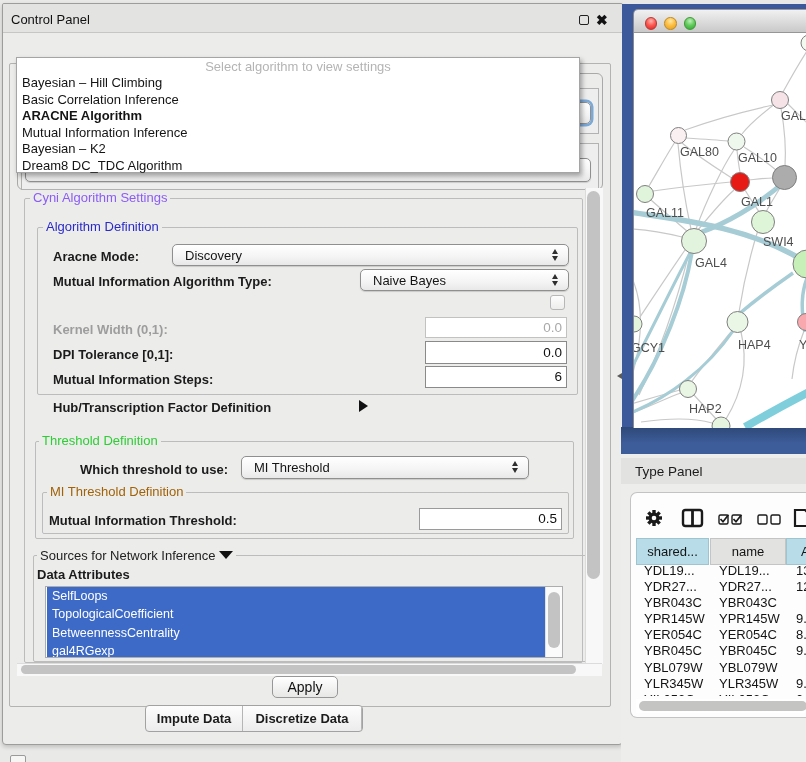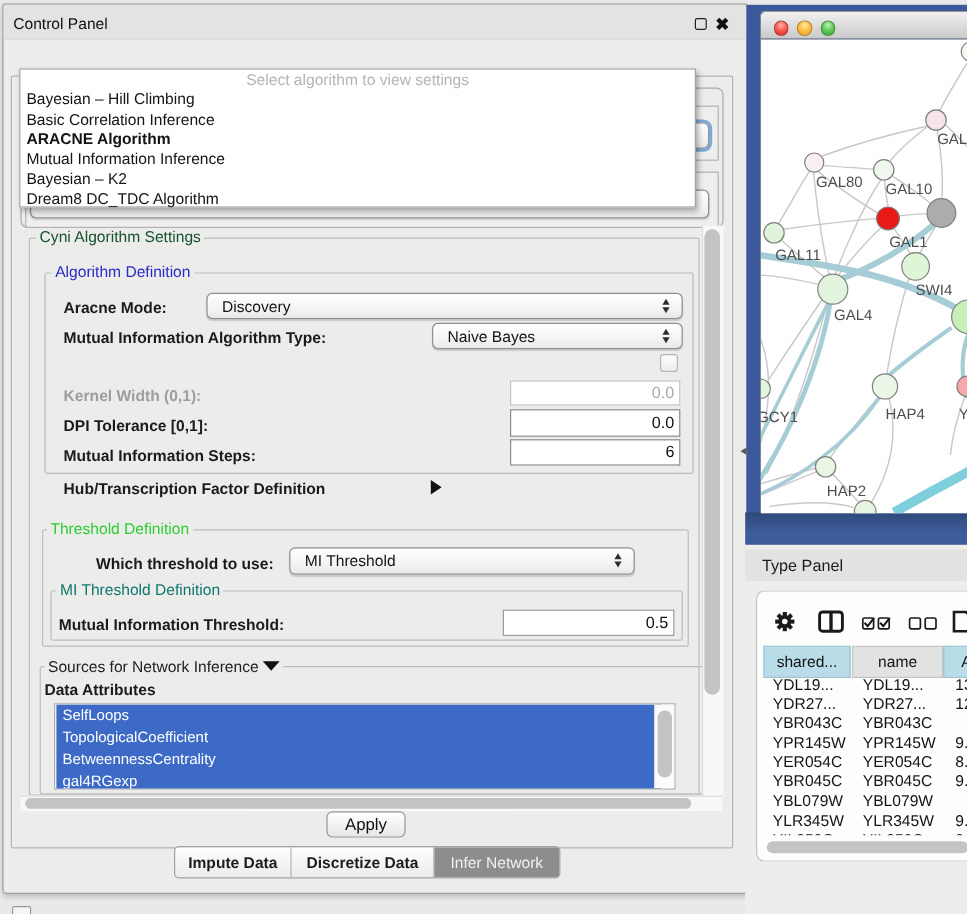--- a/index.html
+++ b/index.html
@@ -47,21 +47,21 @@
 
   <div class="abs" style="left:6px;top:59px;width:600px;height:642px;border:1px solid #b3b3b2;background:#ececeb;border-radius:2px;"></div>
 
   <div class="abs" style="left:14px;top:69px;width:584px;height:115px;border:1px solid #a9a9a9;border-radius:6px;background:#ececeb;"></div>
   <div class="abs" style="left:18px;top:84px;width:576px;height:44px;border:1px solid #b2b2b2;background:#eeeeee;"></div>
   <div class="abs combo" style="left:22px;top:98px;width:564px;height:20px;box-shadow:0 0 0 2.5px #7aa8d7;"></div>
   <div class="abs" style="left:18px;top:139px;width:576px;height:45px;border:1px solid #b2b2b2;background:#eeeeee;"></div>
   <div class="abs combo" style="left:22px;top:154px;width:564px;height:22px;"></div>
 
   <div class="grp" style="left:21px;top:194px;width:557px;height:463px;"></div>
-  <div class="grp-label" style="left:27px;top:187px;color:#14532d;">Cyni Algorithm Settings</div>
+  <div class="grp-label" style="left:27px;top:187px;color:#8b5cf6;">Cyni Algorithm Settings</div>
 
   <div class="grp" style="left:34px;top:223px;width:539px;height:166px;"></div>
   <div class="grp-label" style="left:40px;top:216px;color:#2a2ac9;">Algorithm Definition</div>
 
   <div class="flabel" style="left:50px;top:245px;">Aracne Mode:</div>
   <div class="combo" style="left:169px;top:240px;width:395px;height:20px;">
     <span class="ctext">Discovery</span>
     <span class="carrows">
         <span class="up"></span>
         <span class="dn"></span>
@@ -97,21 +97,21 @@
   <div class="flabel" style="left:77px;top:458px;">Which threshold to use:</div>
   <div class="combo" style="left:238px;top:452px;width:286px;height:21px;">
     <span class="ctext">MI Threshold</span>
     <span class="carrows">
         <span class="up"></span>
         <span class="dn"></span>
       </span>
   </div>
 
   <div class="grp" style="left:39px;top:488px;width:525px;height:40px;"></div>
-  <div class="grp-label" style="left:44px;top:481px;color:#0f766e;">MI Threshold Definition</div>
+  <div class="grp-label" style="left:44px;top:481px;color:#a16207;">MI Threshold Definition</div>
 
   <div class="flabel" style="left:46px;top:509px;">Mutual Information Threshold:</div>
   <div class="tinput" style="left:416px;top:504px;width:137px;height:20px;border:1px solid #9a9a9a;color:#101010;line-height:20px;font-size:13.5px;padding-right:4px;">0.5</div>
 
   <div class="grp" style="left:30px;top:551px;width:552px;height:105px;"></div>
   <div class="grp-label" style="left:34px;top:545px;color:#222;">Sources for Network Inference <span style="display:inline-block;width:0;height:0;border-left:7px solid transparent;border-right:7px solid transparent;border-top:8px solid #111;vertical-align:1px;"></span></div>
 
   <div class="flabel" style="left:34px;top:563px;font-size:13px;">Data Attributes</div>
 
   <div class="abs" style="left:42px;top:582px;width:516px;height:70px;background:#fff;border:1px solid #adadad;overflow:hidden;">
@@ -125,21 +125,20 @@
   <div class="abs" style="left:582px;top:184px;width:17px;height:476px;background:#f8f8f8;border-left:1px solid #dcdcdc;"></div>
   <div class="abs" style="left:584px;top:187px;width:13px;height:388px;background:#c3c3c3;border-radius:7px;"></div>
   <div class="abs" style="left:14px;top:659px;width:585px;height:12px;background:#f8f8f8;border-top:1px solid #dcdcdc;"></div>
   <div class="abs" style="left:18px;top:661px;width:555px;height:9px;background:#c3c3c3;border-radius:5px;"></div>
 
   <div class="abs" style="left:269px;top:672px;width:64px;height:20px;border:1px solid #979797;border-radius:5px;background:linear-gradient(#ffffff,#e7e7e6);font-size:14px;color:#111;text-align:center;line-height:20px;">Apply</div>
 
   <div class="abs" style="left:142px;top:701px;height:25px;display:flex;border:1px solid #a2a2a2;border-radius:4px;overflow:hidden;background:linear-gradient(#fdfdfd,#ececec);font-size:13px;font-weight:bold;color:#1c1c1c;">
     <div style="width:96px;display:flex;align-items:center;justify-content:center;border-right:1px solid #b5b5b5;">Impute Data</div>
     <div style="width:118px;display:flex;align-items:center;justify-content:center;border-right:1px solid #b5b5b5;">Discretize Data</div>
-    <div style="width:104px;display:flex;align-items:center;justify-content:center;background:#8d8d8d;color:#f0f0ef;font-weight:normal;">Infer Network</div>
   </div>
 </div>
 
 <div class="abs" id="popup" style="left:16px;top:57px;width:562px;height:114px;background:#fff;border:1px solid #a5a5a5;box-shadow:2px 3px 5px rgba(0,0,0,0.35);font-size:13px;color:#141414;z-index:30;">
   <div style="text-align:center;color:#b4b4b4;line-height:16px;padding-top:1px;">Select algorithm to view settings</div>
   <div style="line-height:16.5px;padding-left:5px;">
     Bayesian – Hill Climbing<br>
     Basic Correlation Inference<br>
     <span class="bold">ARACNE Algorithm</span><br>
     Mutual Information Inference<br>

